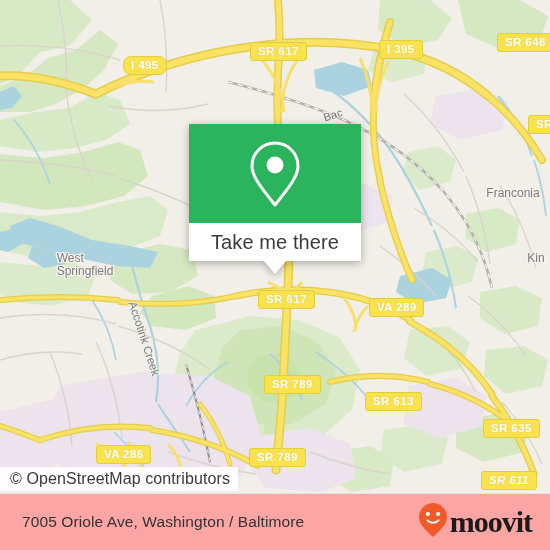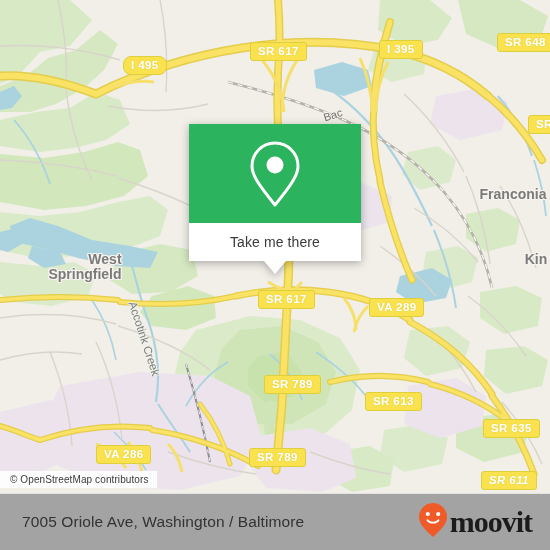--- a/index.html
+++ b/index.html
@@ -34,21 +34,21 @@
     top: 465px;
     height: 28px;
     width: 550px;
     display: flex;
     align-items: center;
     pointer-events: none;
   }
   #attribution .attr-bg {
     background: rgba(255,255,255,0.88);
     padding: 3px 8px 3px 10px;
-    font-size: 10px;
+    font-size: 16px;
     color: #3a3a3a;
     letter-spacing: 0.1px;
   }
 
   
   #popup {
     position: absolute;
     left: 189px;
     top: 124px;
     width: 172px;
@@ -62,21 +62,21 @@
     justify-content: center;
   }
   #popup .card-bottom {
     height: 38px;
     background: #ffffff;
     display: flex;
     align-items: center;
     justify-content: center;
   }
   #popup .card-label {
-    font-size: 14px;
+    font-size: 20px;
     color: #3b3b3b;
     letter-spacing: 0.1px;
   }
   #popup .tail {
     position: absolute;
     left: 50%;
     top: 137px;
     transform: translateX(-50%);
     width: 0; height: 0;
     border-left: 11px solid transparent;
@@ -84,21 +84,21 @@
     border-top: 13px solid #ffffff;
   }
 
   
   #footer {
     position: absolute;
     left: 0;
     top: 493px;
     width: 550px;
     height: 57px;
-    background: #a3a3a3;
+    background: #fca5a5;
     border-top: 1px solid #e3e3e3;
     display: flex;
     align-items: center;
     justify-content: space-between;
     padding: 0 18px 0 22px;
     box-sizing: border-box;
   }
   #footer .address {
     font-size: 15.5px;
     color: #333333;
@@ -130,28 +130,27 @@
     font-weight: bold;
     letter-spacing: 0.4px;
     padding: 2px 7px 2.5px 7px;
     white-space: nowrap;
     text-shadow: 0 0 2px rgba(0,0,0,0.10);
     box-sizing: border-box;
   }
   .place {
     position: absolute;
     color: #7b7b7b;
-    font-size: 14px;
+    font-size: 12px;
     white-space: nowrap;
     text-shadow:
       -1.4px 0 #f6f3ee, 1.4px 0 #f6f3ee, 0 -1.4px #f6f3ee, 0 1.4px #f6f3ee,
       -1px -1px #f6f3ee, 1px 1px #f6f3ee, -1px 1px #f6f3ee, 1px -1px #f6f3ee;
     line-height: 1.05;
-    text-align: right;
-    font-weight: bold;
+    text-align: left;
   }
   .waterlabel {
     position: absolute;
     color: #7c7c7c;
     font-size: 11.5px;
     white-space: nowrap;
     text-shadow:
       -1.2px 0 #eef1e9, 1.2px 0 #eef1e9, 0 -1.2px #eef1e9, 0 1.2px #eef1e9;
   }
   .roadname {

